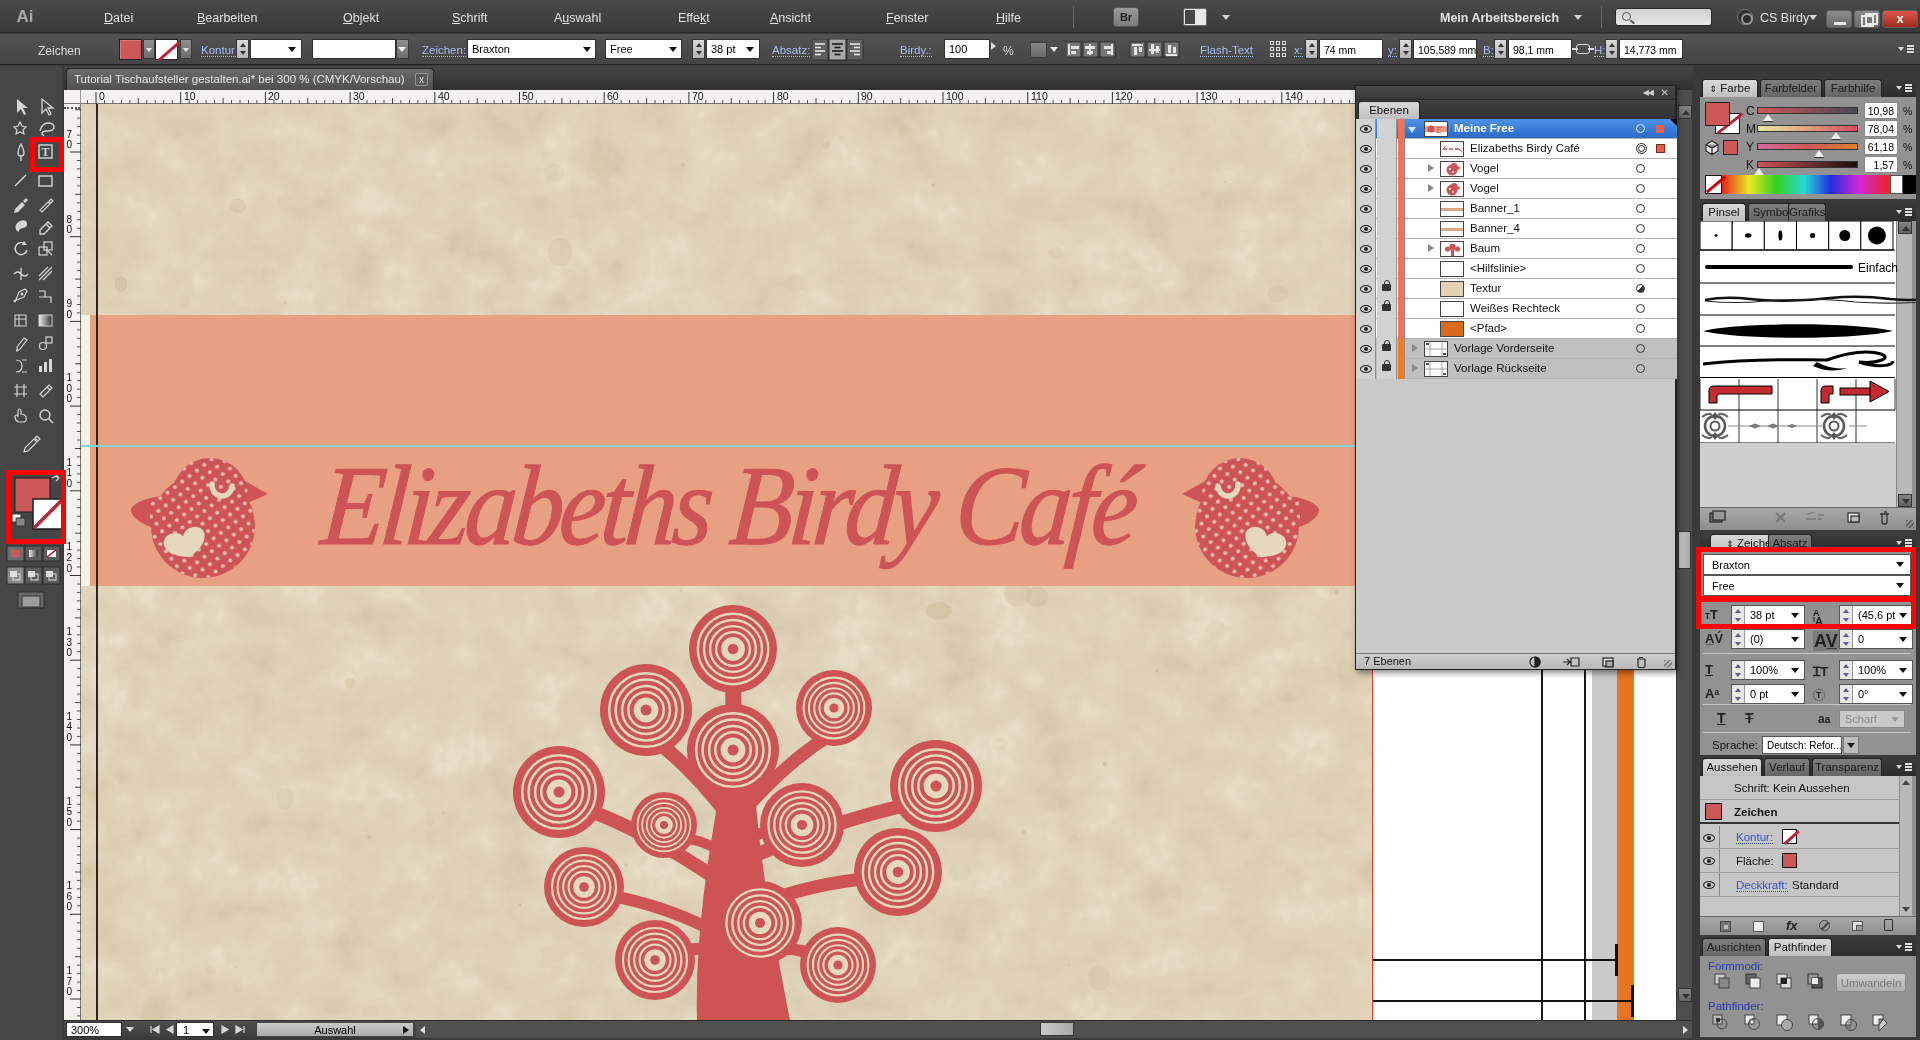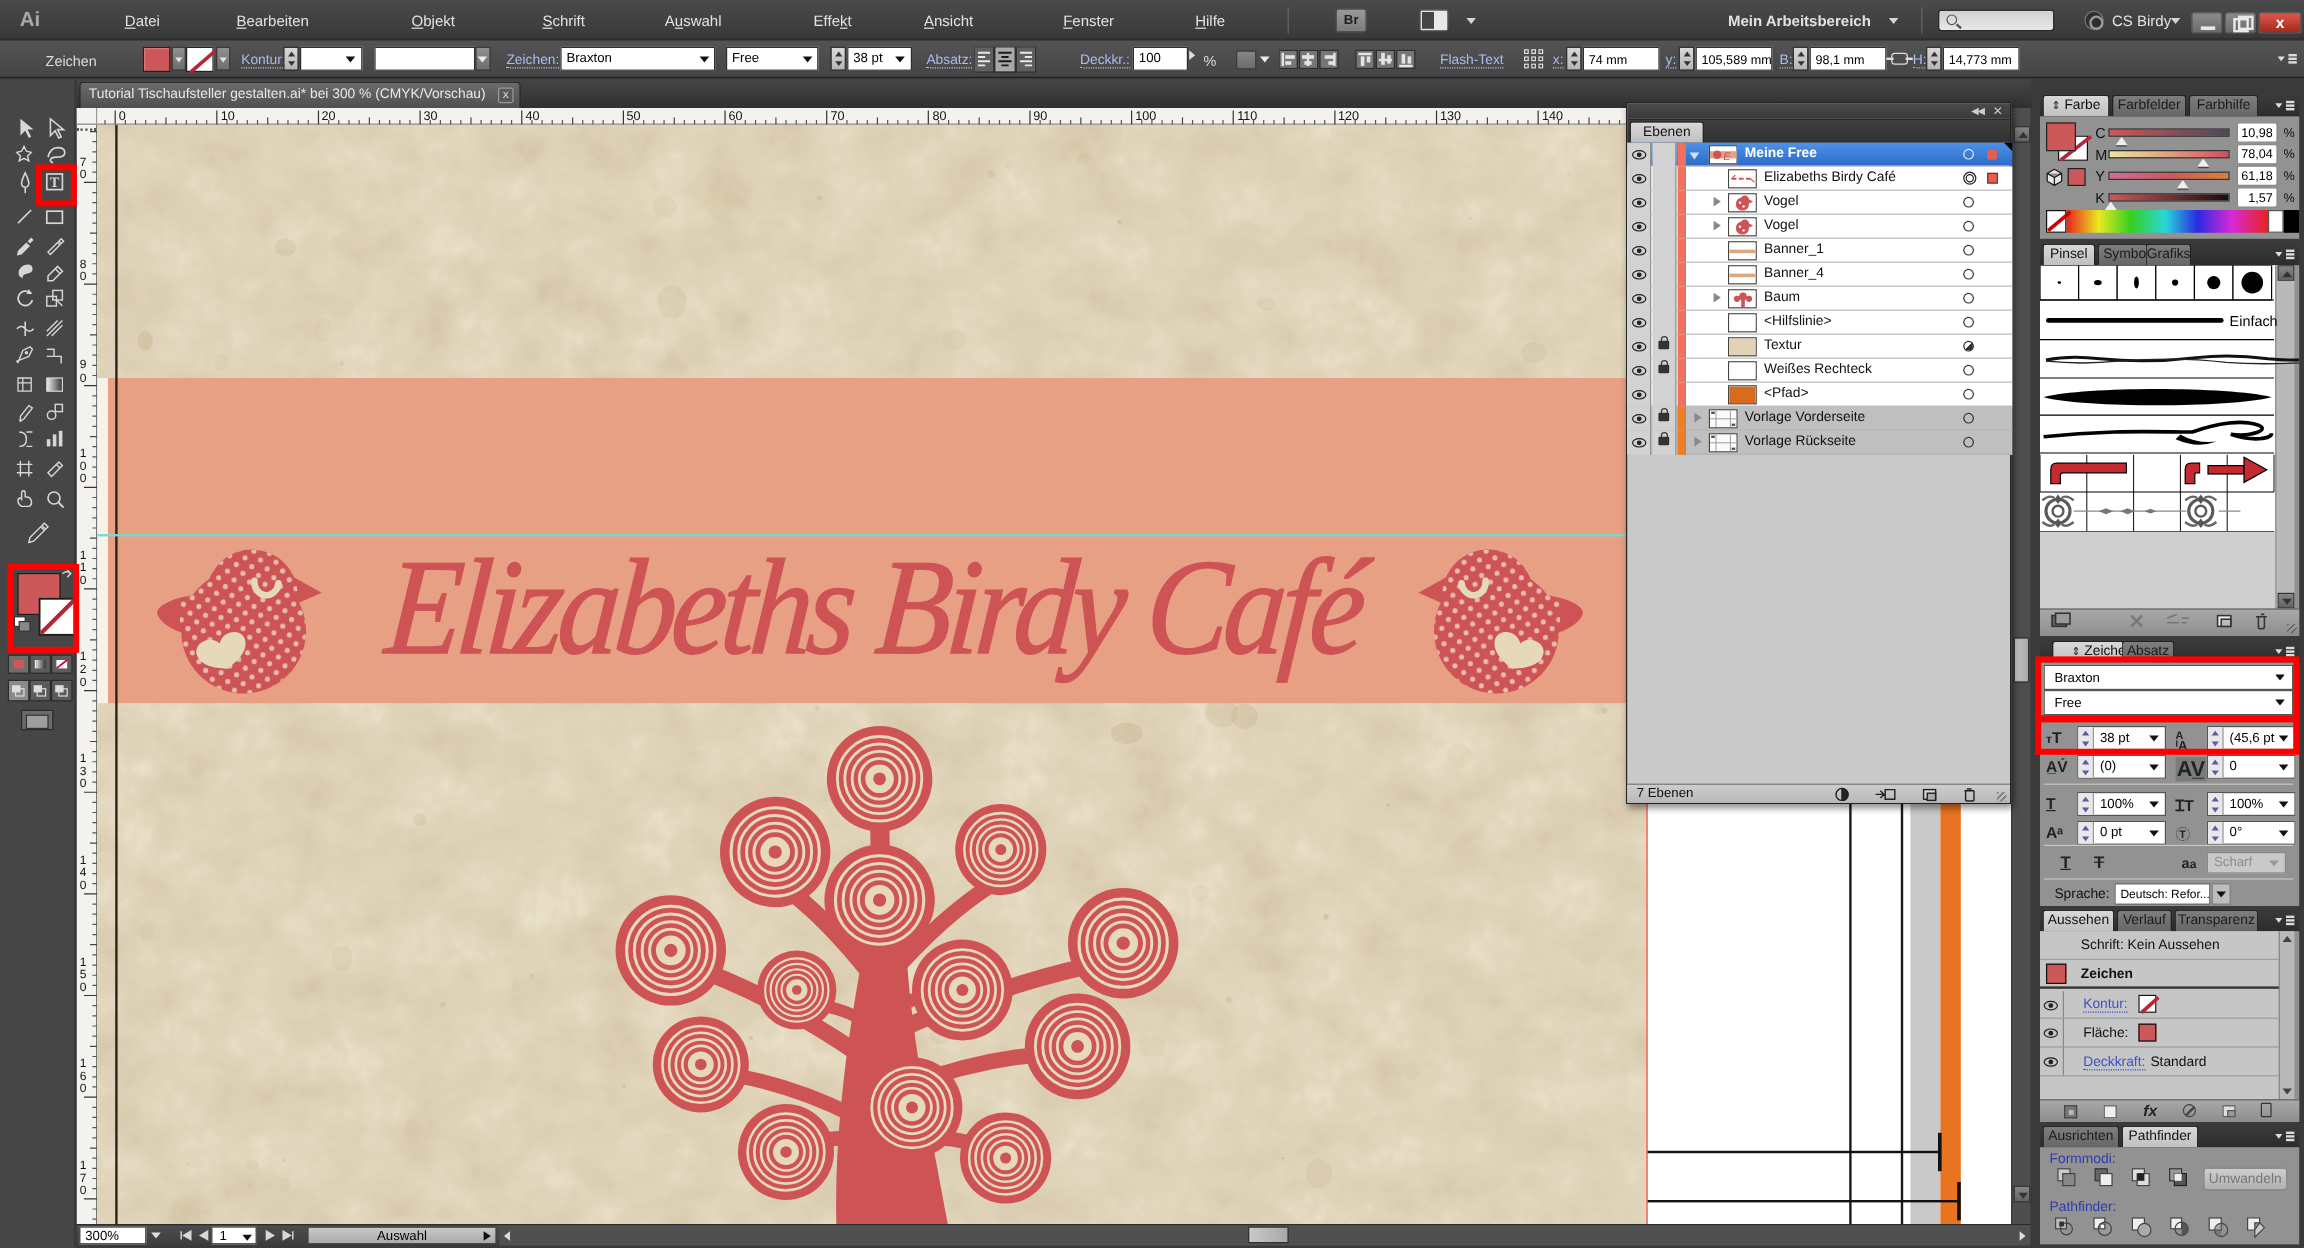--- a/index.html
+++ b/index.html
@@ -189,21 +189,21 @@
         <line x1="22.5" y1="15.5" x2="28.5" y2="15.5"></line>
       </g>
       <rect x="35" y="0" width="16" height="21" fill="#5f5f5f" stroke="#333"></rect>
       <g stroke="#e8e8e8" stroke-width="1.6">
         <line x1="38" y1="5" x2="48" y2="5"></line>
         <line x1="42" y1="8.5" x2="48" y2="8.5"></line>
         <line x1="38" y1="12" x2="48" y2="12"></line>
         <line x1="42" y1="15.5" x2="48" y2="15.5"></line>
       </g>
     </svg>
-    <div class="link" style="left:900px">Deckkr.:</div>
+    <div class="link" style="left:900px">Birdy.:</div>
     <div class="fld" style="left:944px;top:5px;width:46px;height:20px">
       <span class="tx">100</span>
     </div>
     <div class="abs" style="left:991px;top:8px;width:0;height:0;border-top:4px solid transparent;border-bottom:4px solid transparent;border-left:5px solid #ddd"></div>
     <div class="lbl" style="left:1003px">%</div>
     <div class="icobtn" style="left:1030px"></div>
     <div class="ddt" style="left:1050px;top:13px;border-top-color:#eee"></div>
     <svg width="130" height="20" style="position:absolute;left:1066px;top:7px">
       <g fill="#777" stroke="#2e2e2e">
       <rect x="0" y="1" width="15" height="15"></rect>

